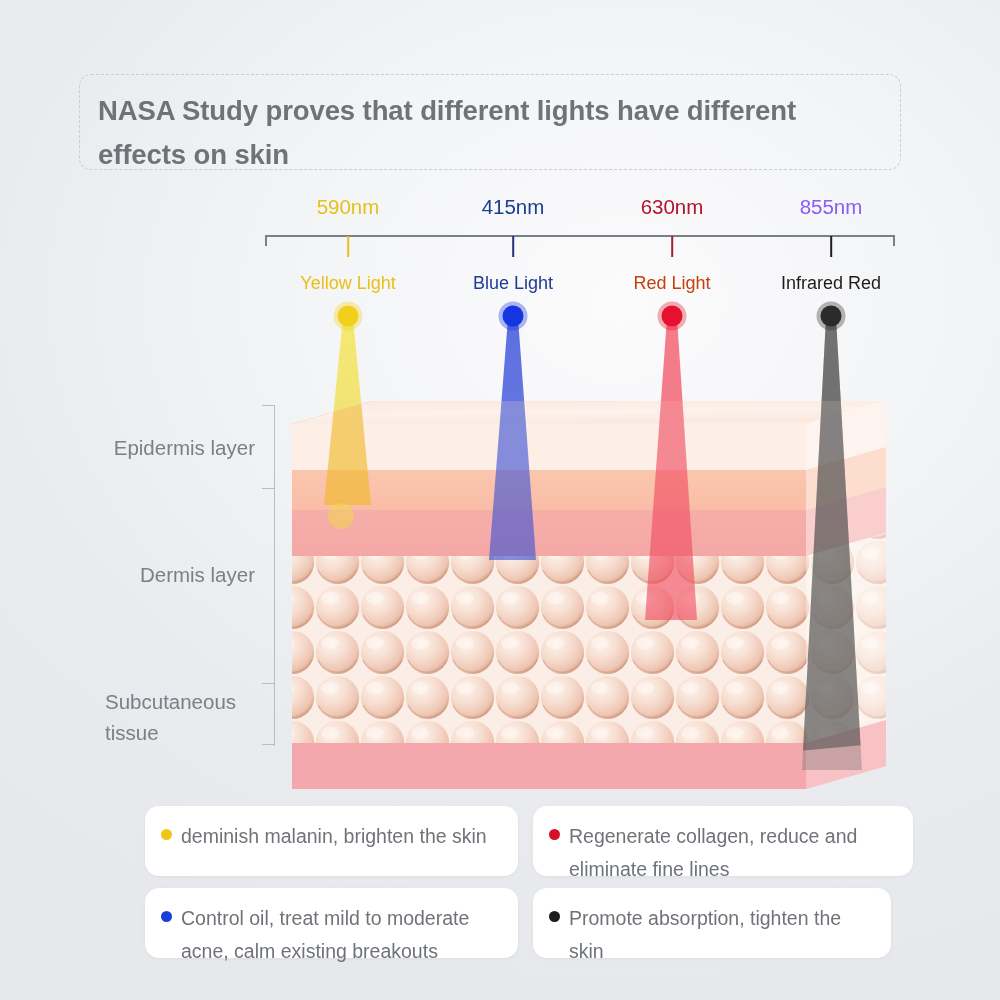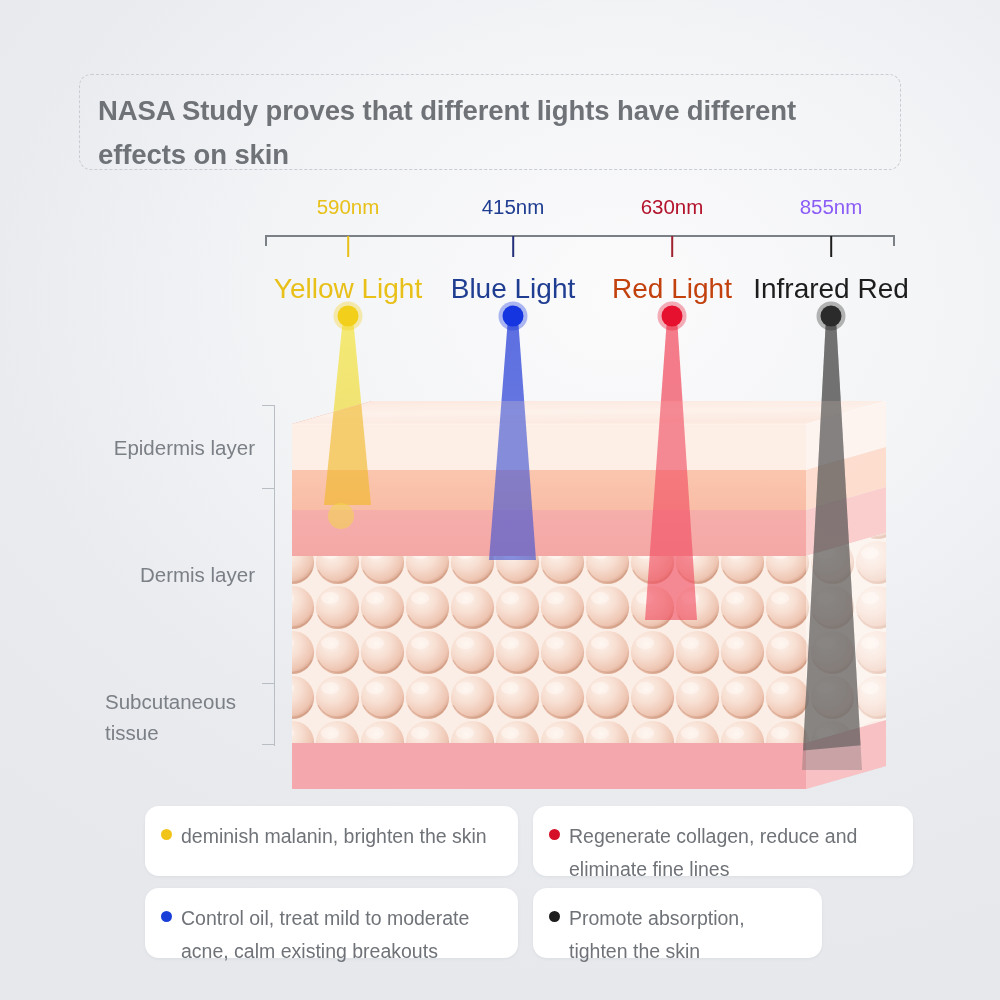--- a/index.html
+++ b/index.html
@@ -52,21 +52,21 @@
     width: 1.5px; height: 11px; background: #7b7f86;
   }
   .ruler-tick {
     position: absolute; top: 41px;
     width: 1.6px; height: 21px;
     transform: translateX(-50%);
   }
   .light-name {
     position: absolute; top: 78px;
     transform: translateX(-50%);
-    font-size: 28px;
+    font-size: 18px;
     white-space: nowrap;
   }
 
   
   .beam-layer { position: absolute; inset: 0; }
   .dot {
     position: absolute;
     width: 21px; height: 21px;
     border-radius: 50%;
     transform: translate(-50%, -50%);
@@ -304,21 +304,21 @@
         <span class="bullet" style="background:#d60f28"></span>
         <span class="card-text">Regenerate collagen, reduce and eliminate fine lines</span>
       </div>
     </div>
     <div class="card" style="left:145px;top:82px;width:373px;height:70px">
       <div class="card-row">
         <span class="bullet" style="background:#1a3fd8"></span>
         <span class="card-text">Control oil, treat mild to moderate acne, calm existing breakouts</span>
       </div>
     </div>
-    <div class="card" style="left:533px;top:82px;width:289px;height:70px">
+    <div class="card" style="left:533px;top:82px;width:358px;height:70px">
       <div class="card-row">
         <span class="bullet" style="background:#1d1d1d"></span>
         <span class="card-text">Promote absorption, tighten the skin</span>
       </div>
     </div>
   </div>
 
 </div>
 
 </body></html>

